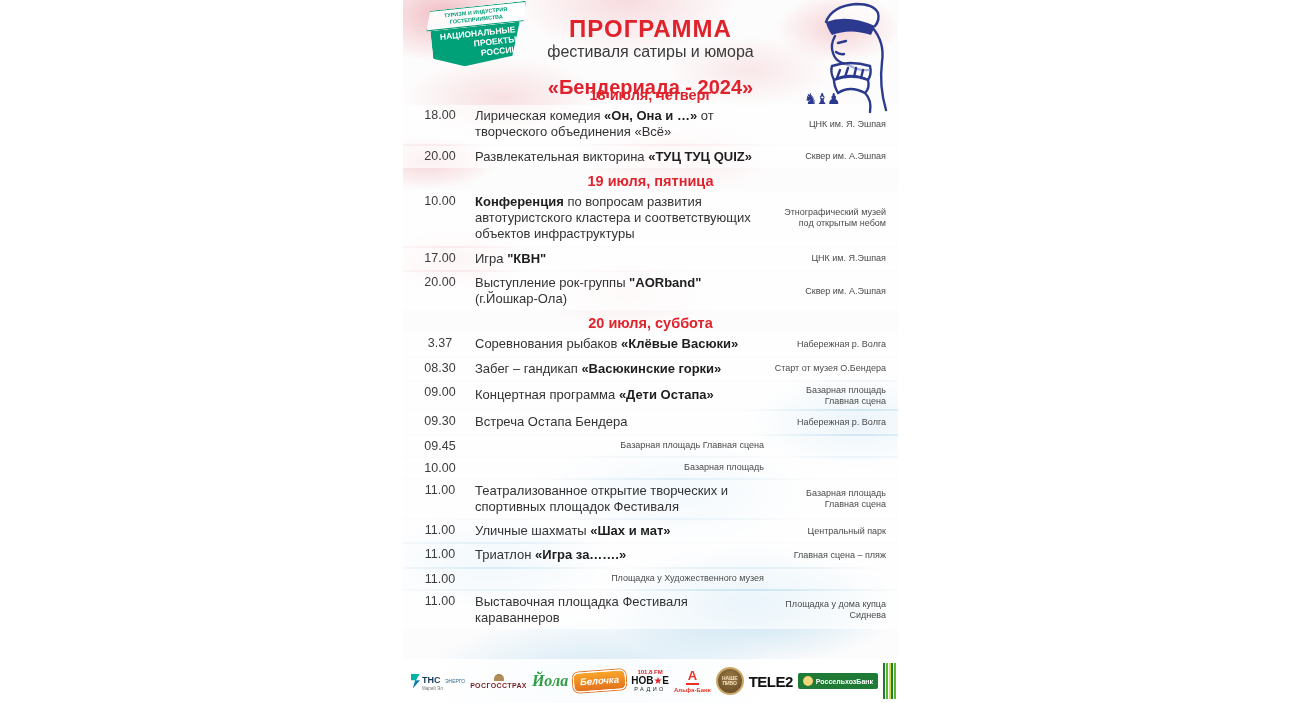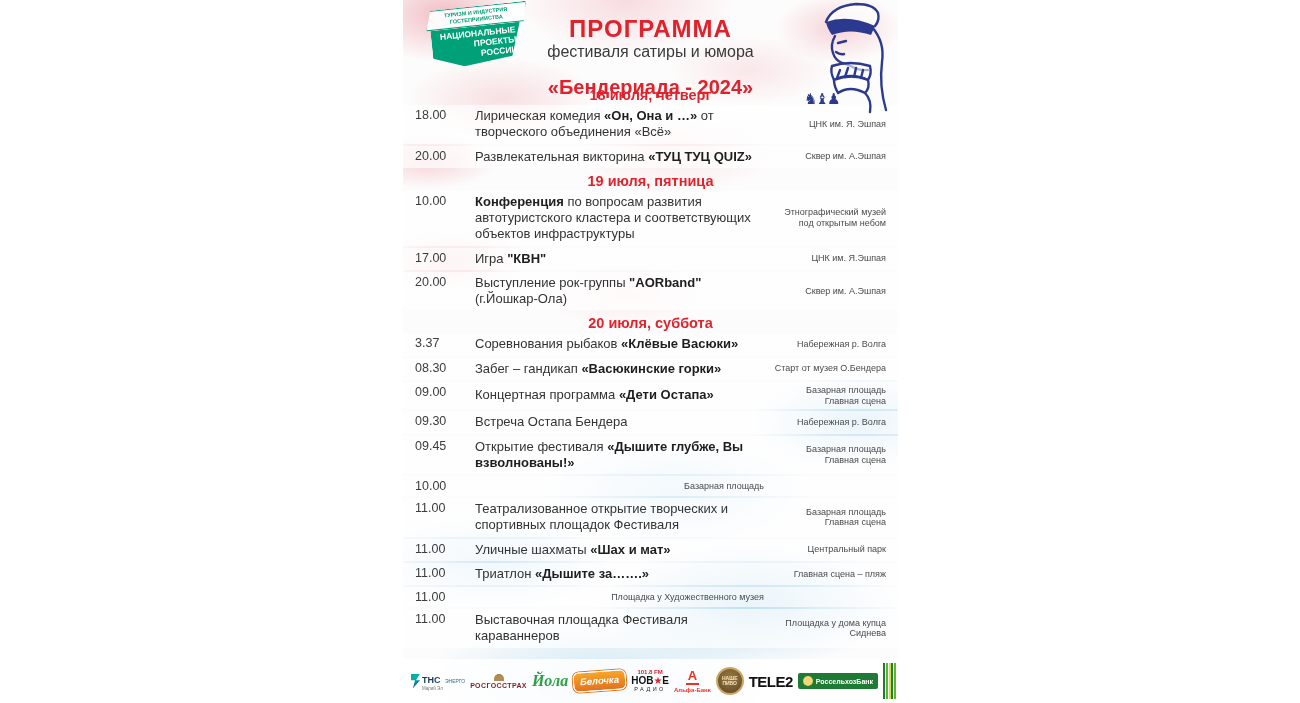--- a/index.html
+++ b/index.html
@@ -44,21 +44,21 @@
   .bender { position:absolute; right:0px; top:0px; width:96px; height:114px; pointer-events:none; }
   .bender svg { display:block; }
   .chess-glyphs { position:absolute; left:2px; bottom:6px; font-size:15px; color:#2b3a8f;
                   font-family:"DejaVu Sans",sans-serif; letter-spacing:-2px; }
 
   
   .schedule { position:relative; z-index:1; padding:0 0 46px 0; }
   .day-header { text-align:center; color:#e0242e; font-weight:bold; font-size:14.5px; padding:3px 0 2px 0; }
   .ev { display:grid; grid-template-columns:50px 1fr 112px; column-gap:10px;
         background:rgba(255,255,255,.68); padding:3px 12px; margin-bottom:2px; align-items:center; }
-  .t   { font-size:12.5px; color:#3c3c3c; align-self:start; }
+  .t   { font-size:12.5px; color:#3c3c3c; align-self:start;text-align:center; }
   .mid { font-size:13px; color:#333; line-height:1.25; }
   .mid b { color:#1e1e1e; }
   .loc { font-size:9px; color:#4a4a4a; text-align:right; line-height:1.2; }
 
   
   .footer { position:absolute; left:0; right:0; bottom:0; height:44px; z-index:3;
             background:rgba(255,255,255,.85); display:flex; align-items:center;
             justify-content:space-between; padding:2px 2px 2px 8px; }
   .sponsor { display:flex; flex-direction:column; align-items:center; justify-content:center; line-height:1; }
   .tns { flex-direction:row; gap:2px; }
@@ -185,40 +185,39 @@
         <span class="mid"><span>Концертная программа </span><b>«Дети Остапа»</b><span></span></span>
         <span class="loc">Базарная площадь Главная сцена</span>
       </div>
       <div class="ev">
         <span class="t">09.30</span>
         <span class="mid"><span>Встреча Остапа Бендера</span><b></b><span></span></span>
         <span class="loc">Набережная р. Волга</span>
       </div>
       <div class="ev">
         <span class="t">09.45</span>
-        <span class="mid"><span>Открытие фестиваля </span><b>«Дышите глубже, Вы взволнованы!»</b><span></span></span>
         <span class="loc">Базарная площадь Главная сцена</span>
       </div>
       <div class="ev">
         <span class="t">10.00</span>
         <span class="loc">Базарная площадь</span>
       </div>
       <div class="ev">
         <span class="t">11.00</span>
         <span class="mid"><span>Театрализованное открытие творческих и спортивных площадок Фестиваля</span><b></b><span></span></span>
         <span class="loc">Базарная площадь Главная сцена</span>
       </div>
       <div class="ev">
         <span class="t">11.00</span>
         <span class="mid"><span>Уличные шахматы </span><b>«Шах и мат»</b><span></span></span>
         <span class="loc">Центральный парк</span>
       </div>
       <div class="ev">
         <span class="t">11.00</span>
-        <span class="mid"><span>Триатлон </span><b>«Дышите за…….»</b><span></span></span>
+        <span class="mid"><span>Триатлон </span><b>«Игра за…….»</b><span></span></span>
         <span class="loc">Главная сцена – пляж</span>
       </div>
       <div class="ev">
         <span class="t">11.00</span>
         <span class="loc">Площадка у Художественного музея</span>
       </div>
       <div class="ev">
         <span class="t">11.00</span>
         <span class="mid"><span>Выставочная площадка Фестиваля караваннеров</span><b></b><span></span></span>
         <span class="loc">Площадка у дома купца Сиднева</span>

